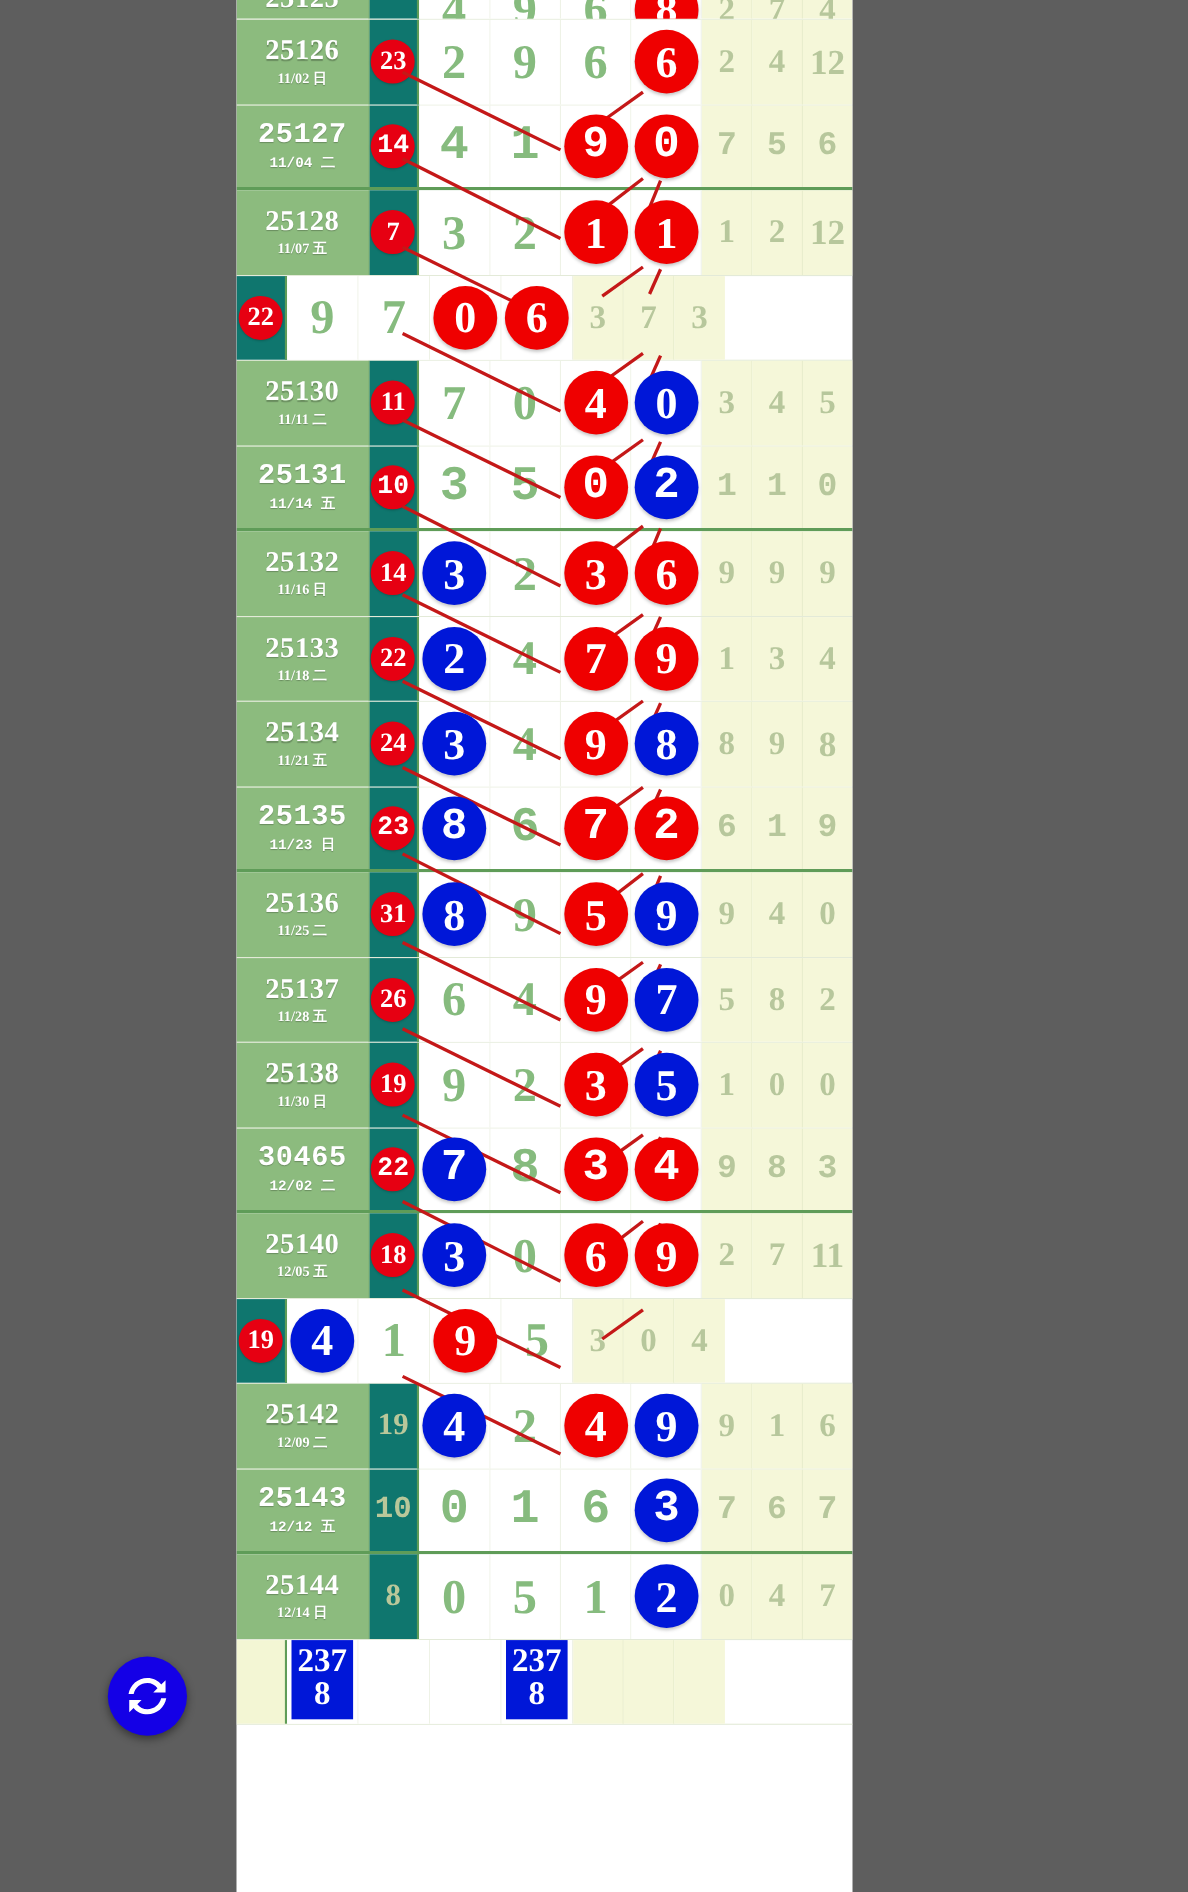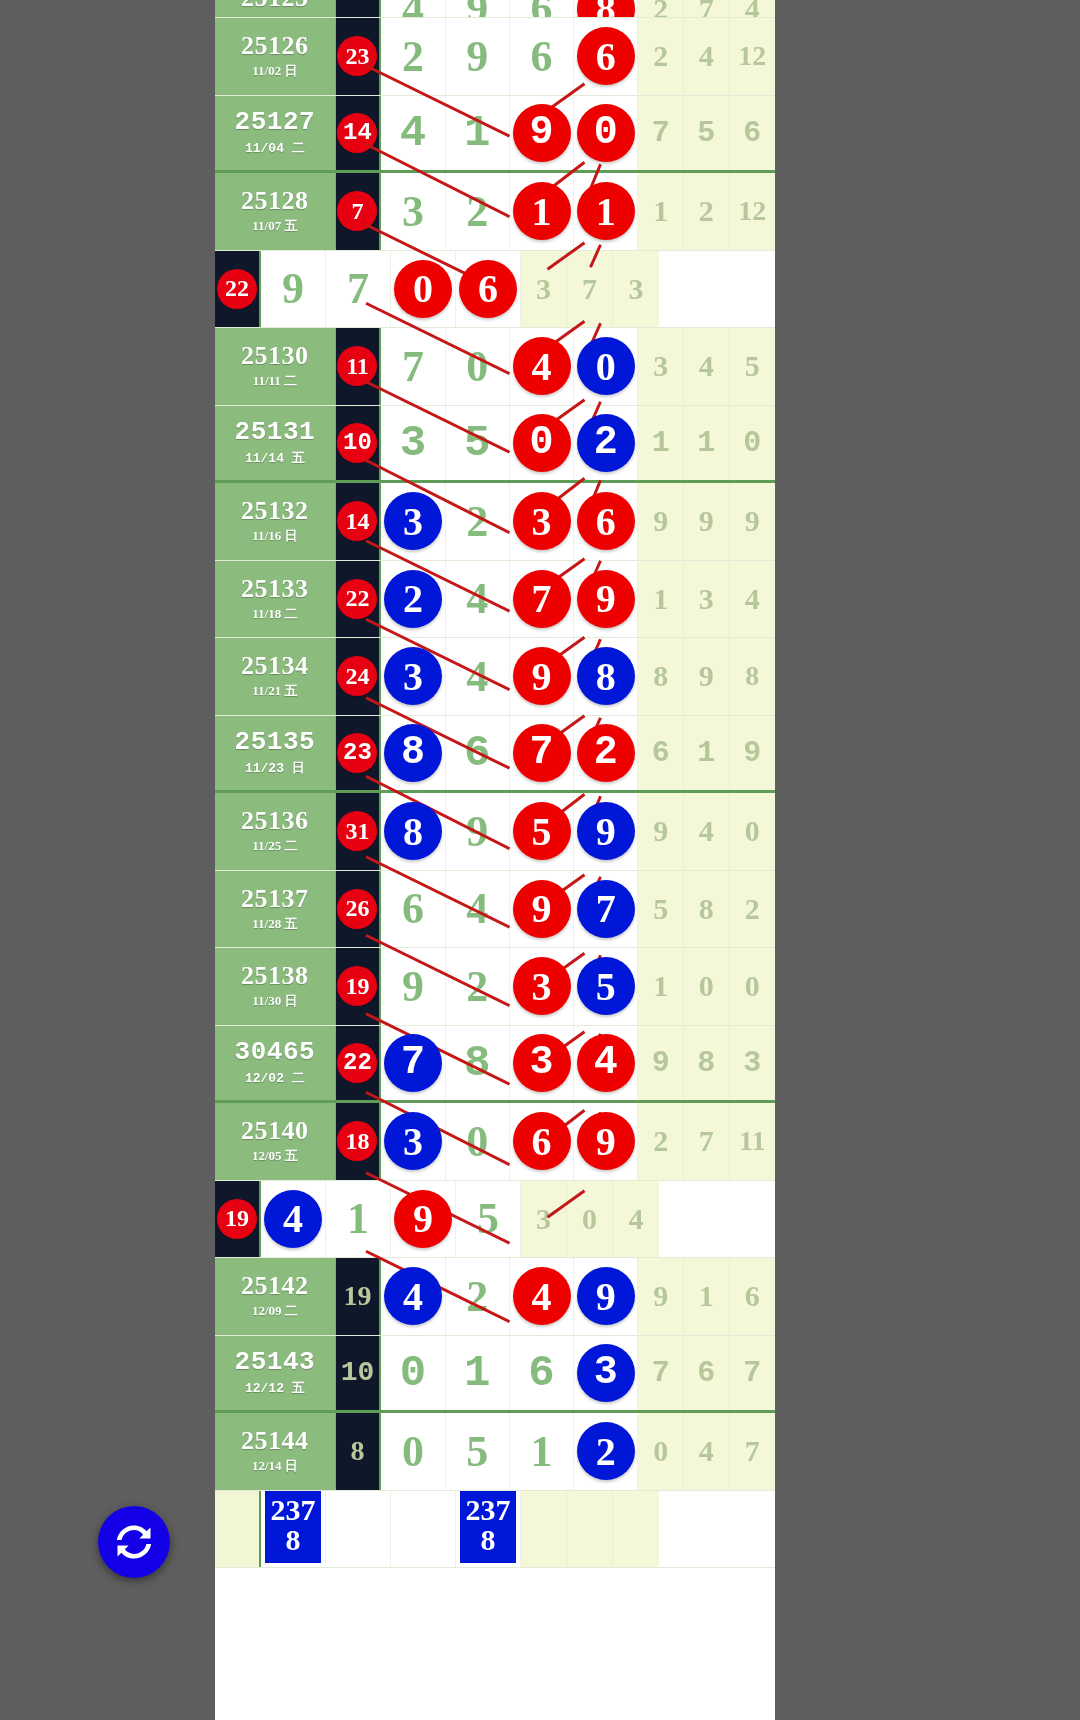--- a/index.html
+++ b/index.html
@@ -46,21 +46,21 @@
     text-shadow: 0 1px 1px rgba(0,0,0,.25);
     line-height: 1.05;
   }
   .issue-date {
     font-size: 13px; font-weight: bold; margin-top: 3px;
     text-shadow: 0 1px 1px rgba(0,0,0,.25);
   }
 
   .c-lead {
     width: 46px;
-    background: #0f172a;
+    background: #0f766e;
     display: flex; align-items: center; justify-content: center;
     border-right: 2px solid #5f9c58;
     position: relative;
   }
   .lead-plain { font-size: 28px; color: #b9c79a; font-weight: bold; }
   .lead-ball {
     width: 40px; height: 40px; border-radius: 50%;
     background: #e60012; color: #fff;
     display: flex; align-items: center; justify-content: center;
     font-size: 24px; font-weight: bold;
@@ -86,21 +86,21 @@
   .ball.red  { background: #ef0000; }
   .ball.blue { background: #0017d8; }
 
   .c-stat {
     width: 46px;
     background: #f5f7d9;
     display: flex; align-items: center; justify-content: center;
     border-right: 1px solid #e8edcd;
     font-size: 30px; color: #b7c79c; font-weight: bold;
   }
-  .c-stat.two { font-size: 28px; }
+  .c-stat.two { font-size: 32px; }
   .c-stat:last-child { border-right: none; }
 
   
   .row.forecast .c-num { background: #ffffff; }
   .fbox {
     width: 56px;
     background: #0017d8;
     color: #ffffff;
     font-size: 30px; font-weight: bold;
     line-height: 1.0;

